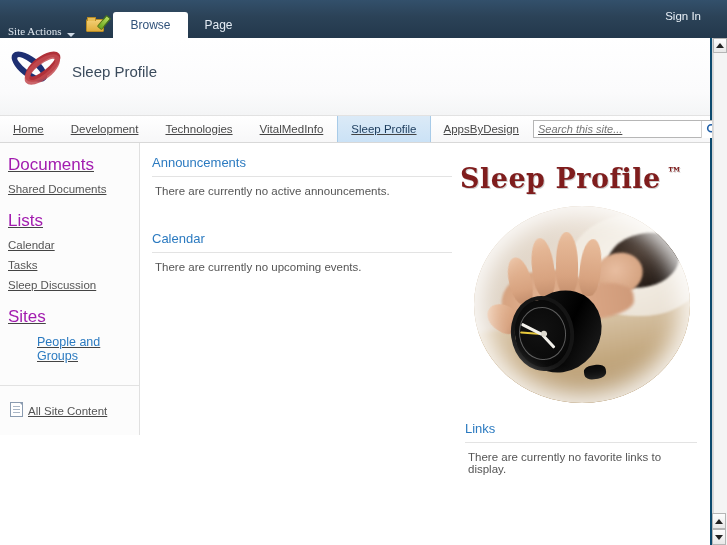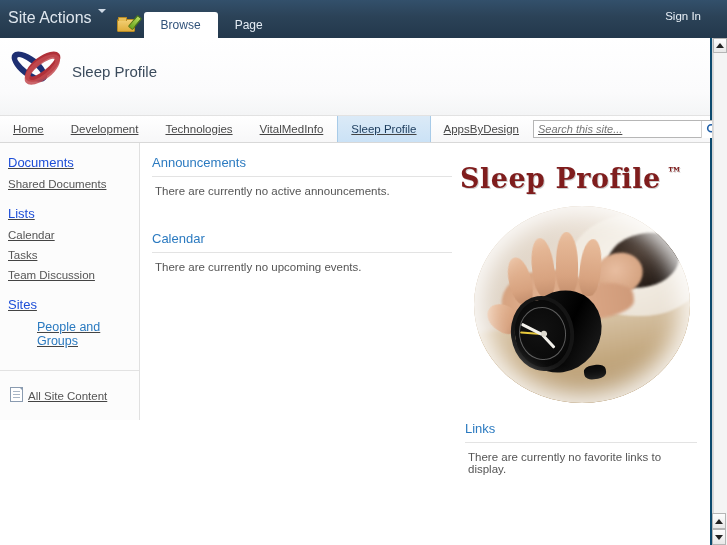--- a/index.html
+++ b/index.html
@@ -36,28 +36,29 @@
   }
   .ribbon-left {
     position: absolute;
     left: 0; top: 0;
     height: 38px;
     display: flex;
     align-items: flex-end;
   }
   .site-actions {
     display: flex;
-    align-items: flex-start;
+    align-items: flex-end;
     height: 28px;
     padding: 0 8px 0 8px;
     color: #dfe7ef;
-    font-size: 16px;
+    font-size: 11px;
     cursor: pointer;
     white-space: nowrap;
     margin-bottom: 1px;
+    font-family: Liberation Serif, serif;
   }
   .site-actions .caret {
     margin-left: 6px;
     width: 0; height: 0;
     border-left: 4px solid transparent;
     border-right: 4px solid transparent;
     border-top: 4px solid #cfdae6;
     display: inline-block;
   }
   .nav-up-icon {
@@ -248,22 +249,22 @@
     width: 140px;
     box-sizing: border-box;
     border-right: 1px solid #e0e0e0;
     background: #fcfcfc;
     display: flex;
     flex-direction: column;
     align-self: flex-start;
   }
   .qlgroup { padding: 0; }
   .qlheader {
-    color: #1d4ed8;
-    font-size: 13px;
+    color: #a21caf;
+    font-size: 17px;
     padding: 12px 0 4px 8px;
     cursor: pointer;
   }
   .qlitem {
     color: #555555;
     font-size: 11.5px;
     padding: 4px 0 4px 8px;
     cursor: pointer;
   }
   .qlitem.link { color: #2b7ac0; font-size: 12.5px; margin-left: 29px; }
@@ -639,21 +640,21 @@
           <div class="qlitem">Shared Documents</div>
         </div>
 
         <div class="qlgroup">
           <div class="qlheader">Lists</div>
           <div class="qlitem">Calendar</div>
           <div class="qlitem">Tasks</div>
         </div>
 
         <div class="qlgroup">
-          <div class="qlitem">Team Discussion</div>
+          <div class="qlitem">Sleep Discussion</div>
         </div>
 
         <div class="qlgroup">
           <div class="qlheader">Sites</div>
           <div class="qlitem link">People and Groups</div>
         </div>
 
         <div class="ql-sep"></div>
 
         <div class="allcontent">

